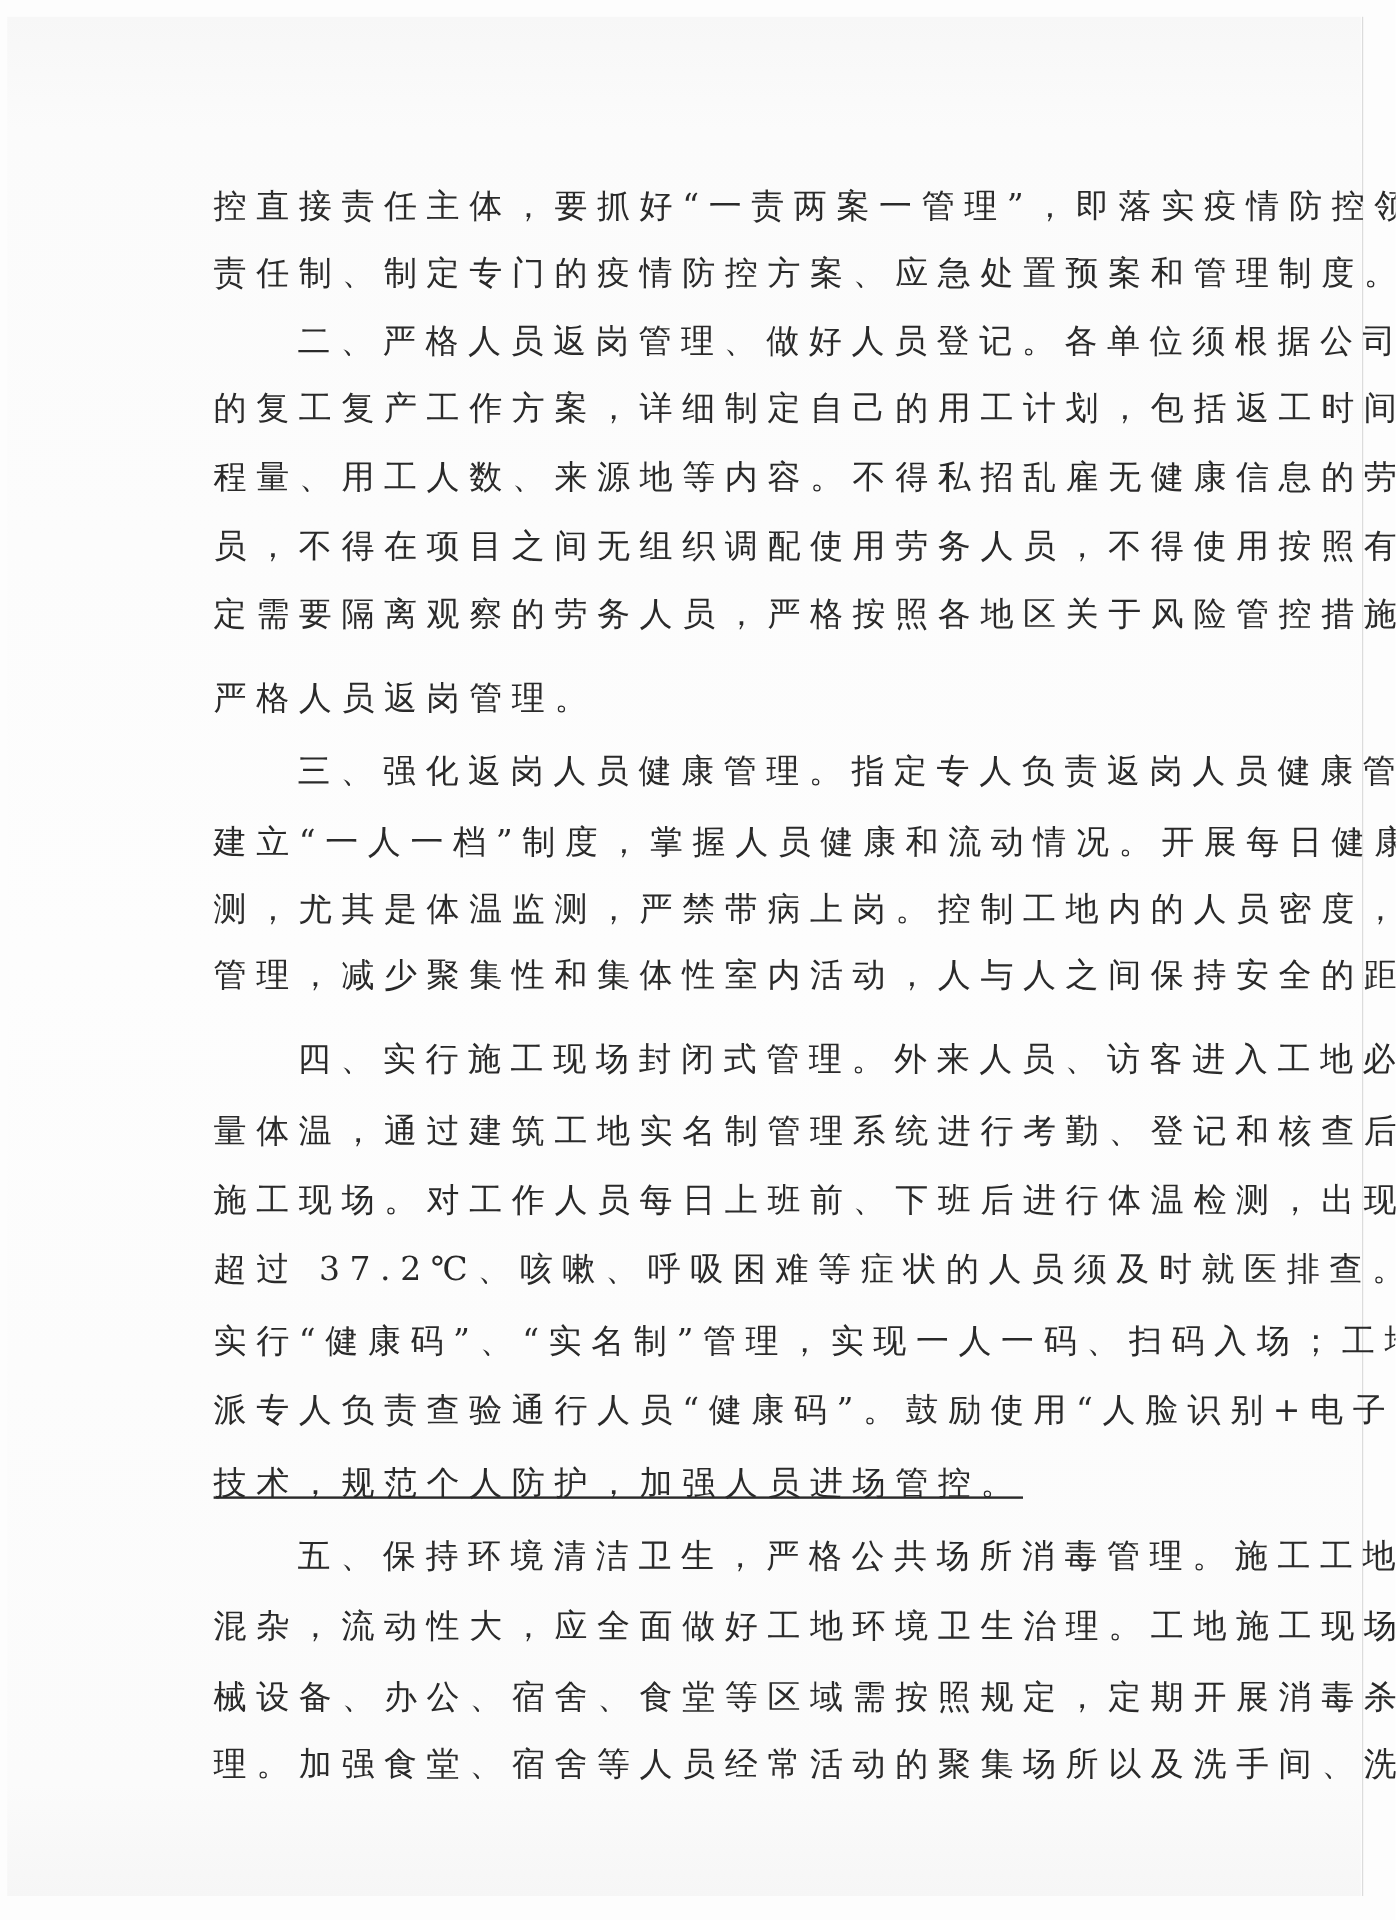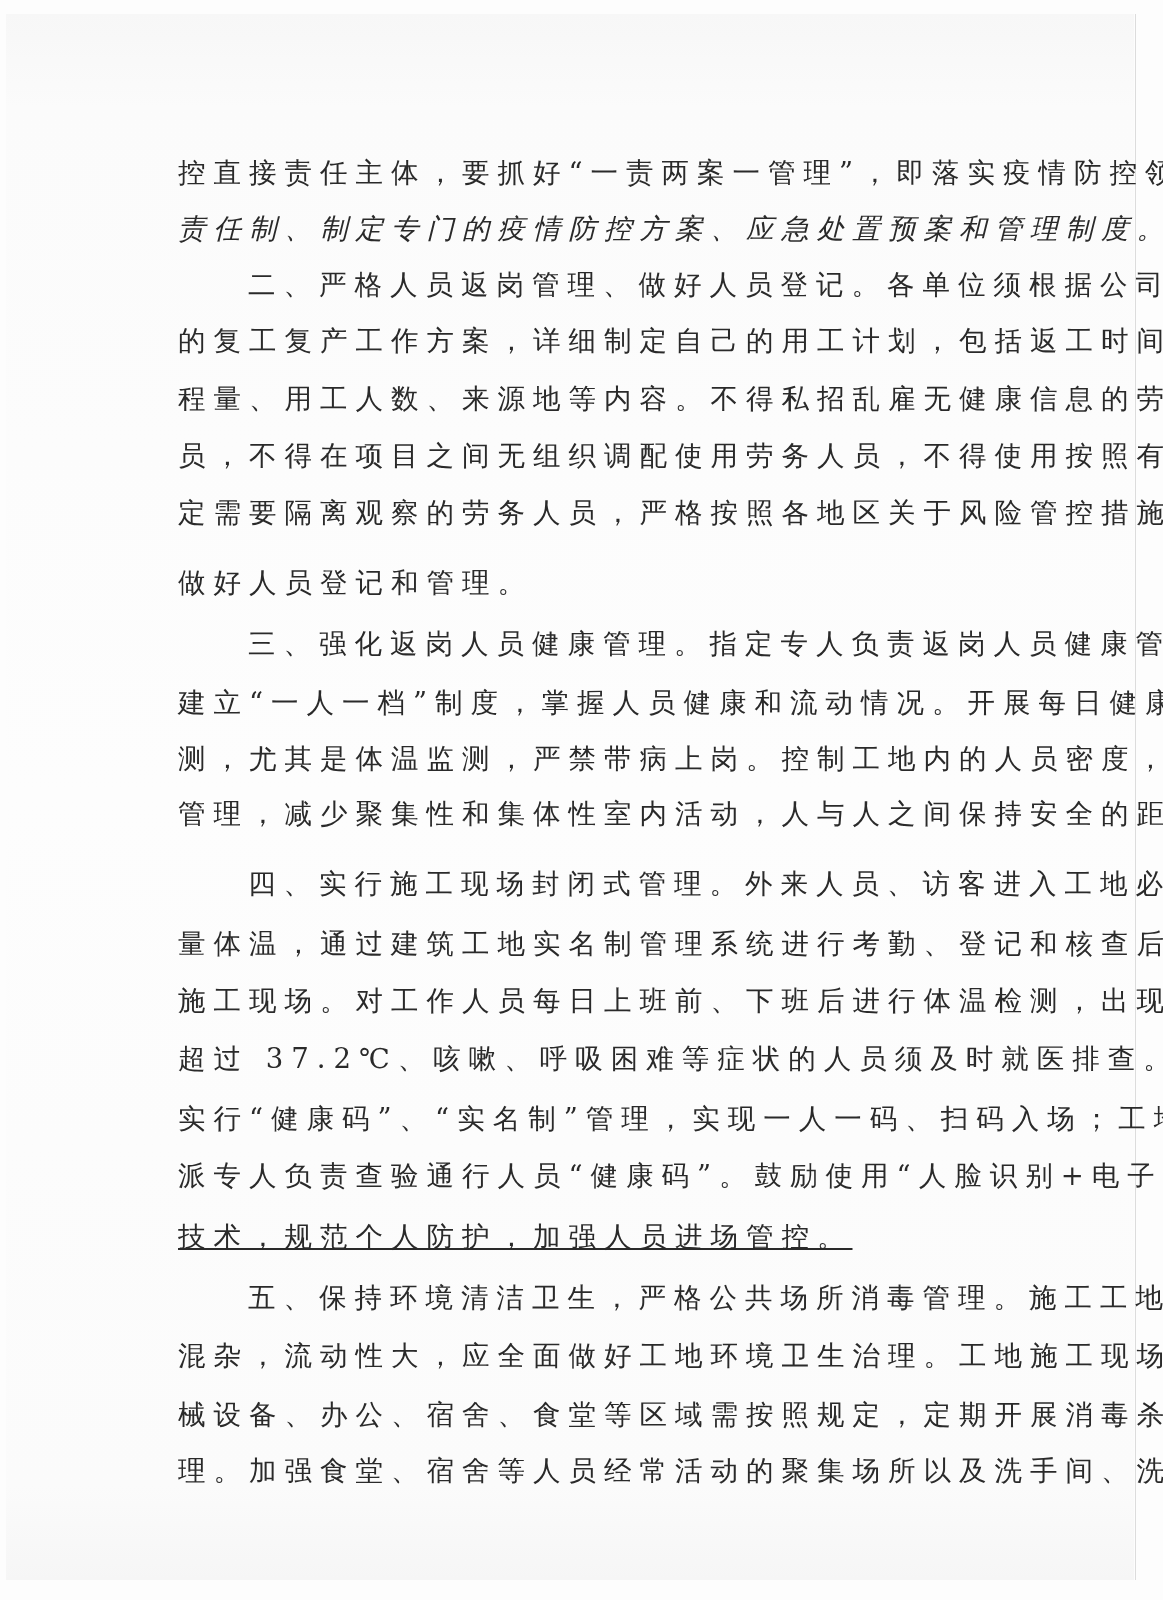--- a/index.html
+++ b/index.html
@@ -60,27 +60,27 @@
   }
 </style>
 </head>
 <body>
 
 <div class="page">
   <div class="scan-shade"></div>
   <div class="edge-line"></div>
   <div id="text-body">
       <div class="line" style="top: 155px;">控直接责任主体，要抓好“一责两案一管理”，即落实疫情防控领导</div>
-      <div class="line last" style="top: 211px; font-style: italic;">责任制、制定专门的疫情防控方案、应急处置预案和管理制度。</div>
+      <div class="line last" style="top: 211px;">责任制、制定专门的疫情防控方案、应急处置预案和管理制度。</div>
       <div class="line indent" style="top: 267px;">二、严格人员返岗管理、做好人员登记。各单位须根据公司下发</div>
       <div class="line" style="top: 323px;">的复工复产工作方案，详细制定自己的用工计划，包括返工时间、工</div>
       <div class="line" style="top: 381px;">程量、用工人数、来源地等内容。不得私招乱雇无健康信息的劳务人</div>
       <div class="line" style="top: 438px;">员，不得在项目之间无组织调配使用劳务人员，不得使用按照有关规</div>
       <div class="line" style="top: 495px;">定需要隔离观察的劳务人员，严格按照各地区关于风险管控措施要求</div>
-      <div class="line last" style="top: 565px;">做好人员登记和管理。</div>
+      <div class="line last" style="top: 565px;">严格人员返岗管理。</div>
       <div class="line indent" style="top: 626px;">三、强化返岗人员健康管理。指定专人负责返岗人员健康管理，</div>
       <div class="line" style="top: 685px;">建立“一人一档”制度，掌握人员健康和流动情况。开展每日健康监</div>
       <div class="line" style="top: 741px;">测，尤其是体温监测，严禁带病上岗。控制工地内的人员密度，封闭</div>
       <div class="line" style="top: 796px;">管理，减少聚集性和集体性室内活动，人与人之间保持安全的距离。</div>
       <div class="line indent" style="top: 866px;">四、实行施工现场封闭式管理。外来人员、访客进入工地必须测</div>
       <div class="line" style="top: 926px;">量体温，通过建筑工地实名制管理系统进行考勤、登记和核查后进入</div>
       <div class="line" style="top: 983px;">施工现场。对工作人员每日上班前、下班后进行体温检测，出现体温</div>
       <div class="line" style="top: 1041px;">超过 37.2℃、咳嗽、呼吸困难等症状的人员须及时就医排查。现场</div>
       <div class="line" style="top: 1101px;">实行“健康码”、“实名制”管理，实现一人一码、扫码入场；工地指</div>
       <div class="line" style="top: 1158px;">派专人负责查验通行人员“健康码”。鼓励使用“人脸识别+电子围栏”</div>

